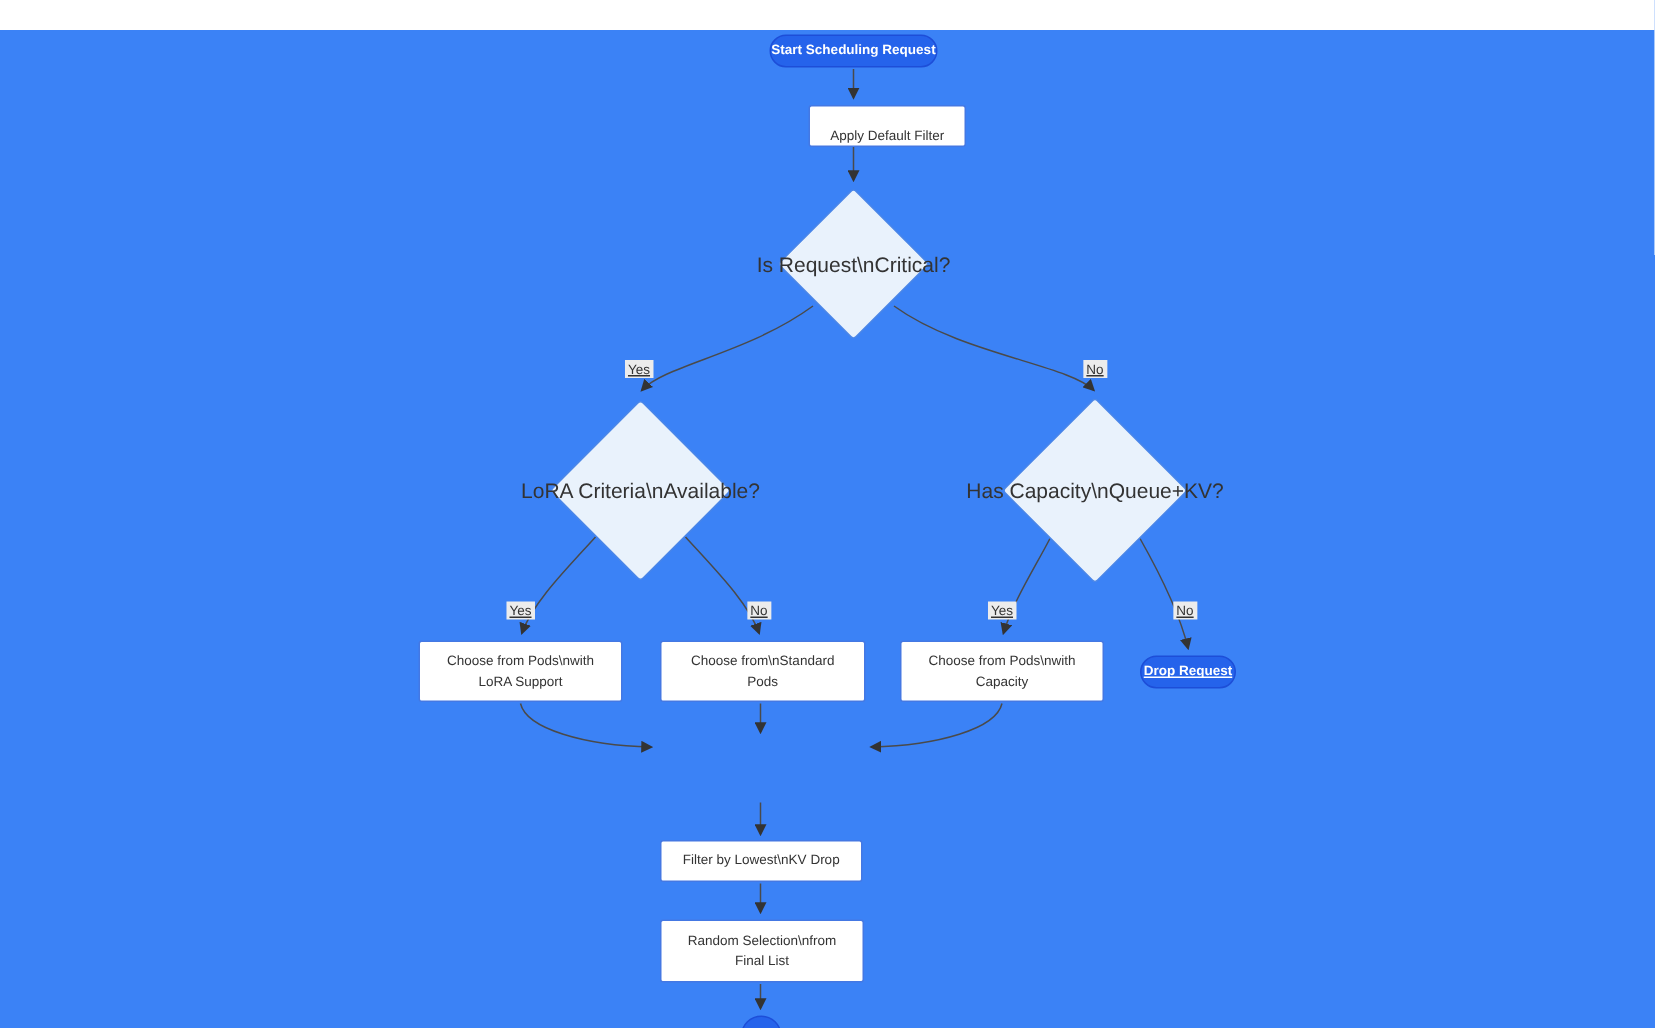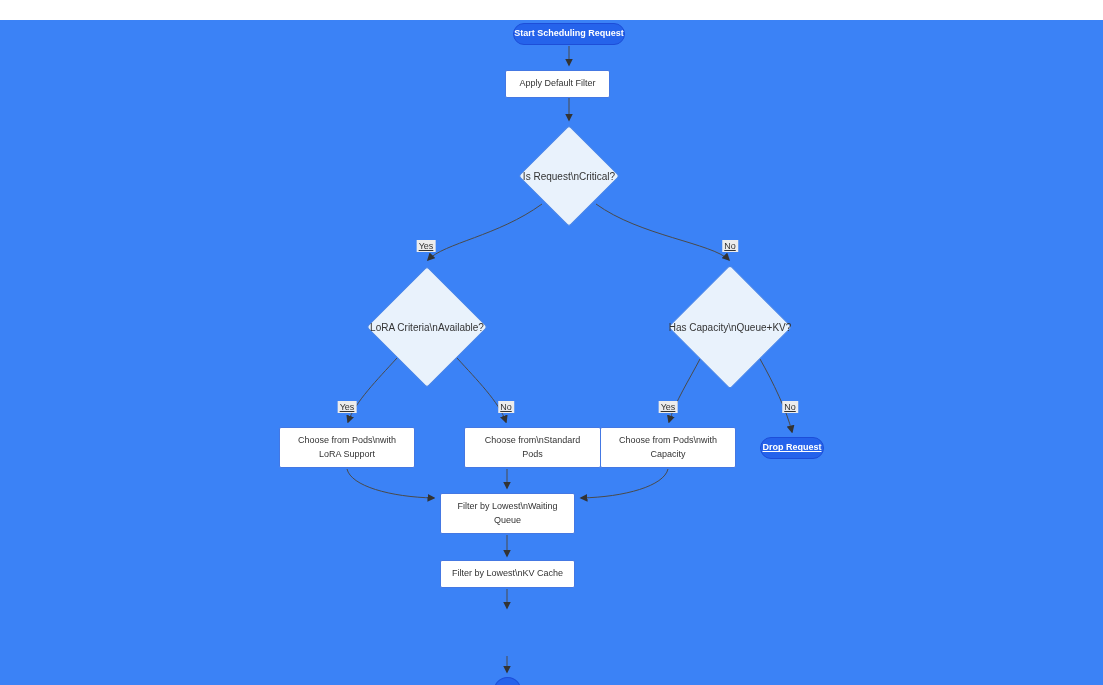--- a/index.html
+++ b/index.html
@@ -61,21 +61,21 @@
     border-radius: 3px;
     box-sizing: border-box;
   }
   .decision .lbl {
     position: absolute;
     left: 0; top: 0; right: 0; bottom: 0;
     display: flex;
     align-items: center;
     justify-content: center;
     white-space: nowrap;
-    font-size: 10px;
+    font-size: 14px;
     color: var(--text, #333333);
   }
 
   .elabel {
     position: absolute;
     transform: translate(-50%, -50%);
     background: var(--label-bg, #ececec);
     color: var(--text, #333333);
     font-size: 9px;
     line-height: 12px;
@@ -107,21 +107,21 @@
     <path class="edge" marker-end="url(#arrowhead)" d="M668,449 C664,466 625,477 581,478"></path>
     <path class="edge" marker-end="url(#arrowhead)" d="M507,515 L507,536"></path>
     <path class="edge" marker-end="url(#arrowhead)" d="M507,569 L507,588"></path>
     <path class="edge" marker-end="url(#arrowhead)" d="M507,636 L507,652"></path>
   </svg>
 
   <div class="node pill" style="left:513px; top:3px; width:112px; height:22px;">
     <span class="lbl">Start Scheduling Request</span>
   </div>
 
-  <div class="node rect" style="left:505px; top:50px; width:105px; height:28px;">
+  <div class="node rect" style="left:539px; top:50px; width:105px; height:28px;align-items:flex-end;">
     <span class="lbl">Apply Default Filter</span>
   </div>
 
   <div class="decision" style="left:518px; top:105px; width:102px; height:102px;">
     <div class="dshape" style="width:72px; height:72px;"></div>
     <span class="lbl">Is Request\nCritical?</span>
   </div>
 
   <div class="decision" style="left:667px; top:245px; width:126px; height:124px;">
     <div class="dshape" style="width:88px; height:88px;"></div>
@@ -131,43 +131,43 @@
   <div class="decision" style="left:366px; top:246px; width:122px; height:122px;">
     <div class="dshape" style="width:86px; height:86px;"></div>
     <span class="lbl">LoRA Criteria\nAvailable?</span>
   </div>
 
   <div class="node rect" style="left:279px; top:407px; width:136px; height:41px;">
     <span class="lbl">Choose from Pods\nwith
 LoRA Support</span>
   </div>
 
-  <div class="node rect" style="left:464px; top:407px; width:137px; height:41px;">
+  <div class="node rect" style="left:440px; top:407px; width:137px; height:41px;">
     <span class="lbl">Choose from\nStandard
 Pods</span>
   </div>
 
   <div class="node rect" style="left:600px; top:407px; width:136px; height:41px;">
     <span class="lbl">Choose from Pods\nwith
 Capacity</span>
   </div>
 
   <div class="node pill" style="left:760px; top:417px; width:64px; height:22px;text-decoration:underline;">
     <span class="lbl">Drop Request</span>
   </div>
 
-  <div class="node rect" style="left:440px; top:473px; width:135px; height:41px;">
-    <span class="lbl">Filter by Lowest\nWaiting
-Queue</span>
+
+  <div class="node rect" style="left:440px; top:540px; width:135px; height:28px;">
+    <span class="lbl">Filter by Lowest\nKV Drop</span>
   </div>
 
-  <div class="node rect" style="left:440px; top:540px; width:135px; height:28px;">
-    <span class="lbl">Filter by Lowest\nKV Cache</span>
+  <div class="node rect" style="left:440px; top:593px; width:136px; height:42px;">
+    <span class="lbl">Random Selection\nfrom
+Final List</span>
   </div>
-
 
   <div class="node pill circle" style="left:494px; top:657px; width:27px; height:26px;">
     <span class="lbl">End</span>
   </div>
 
   <div class="elabel" style="left:426px; top:226px;">
     <span>Yes</span>
   </div>
   <div class="elabel" style="left:730px; top:226px;">
     <span>No</span>

